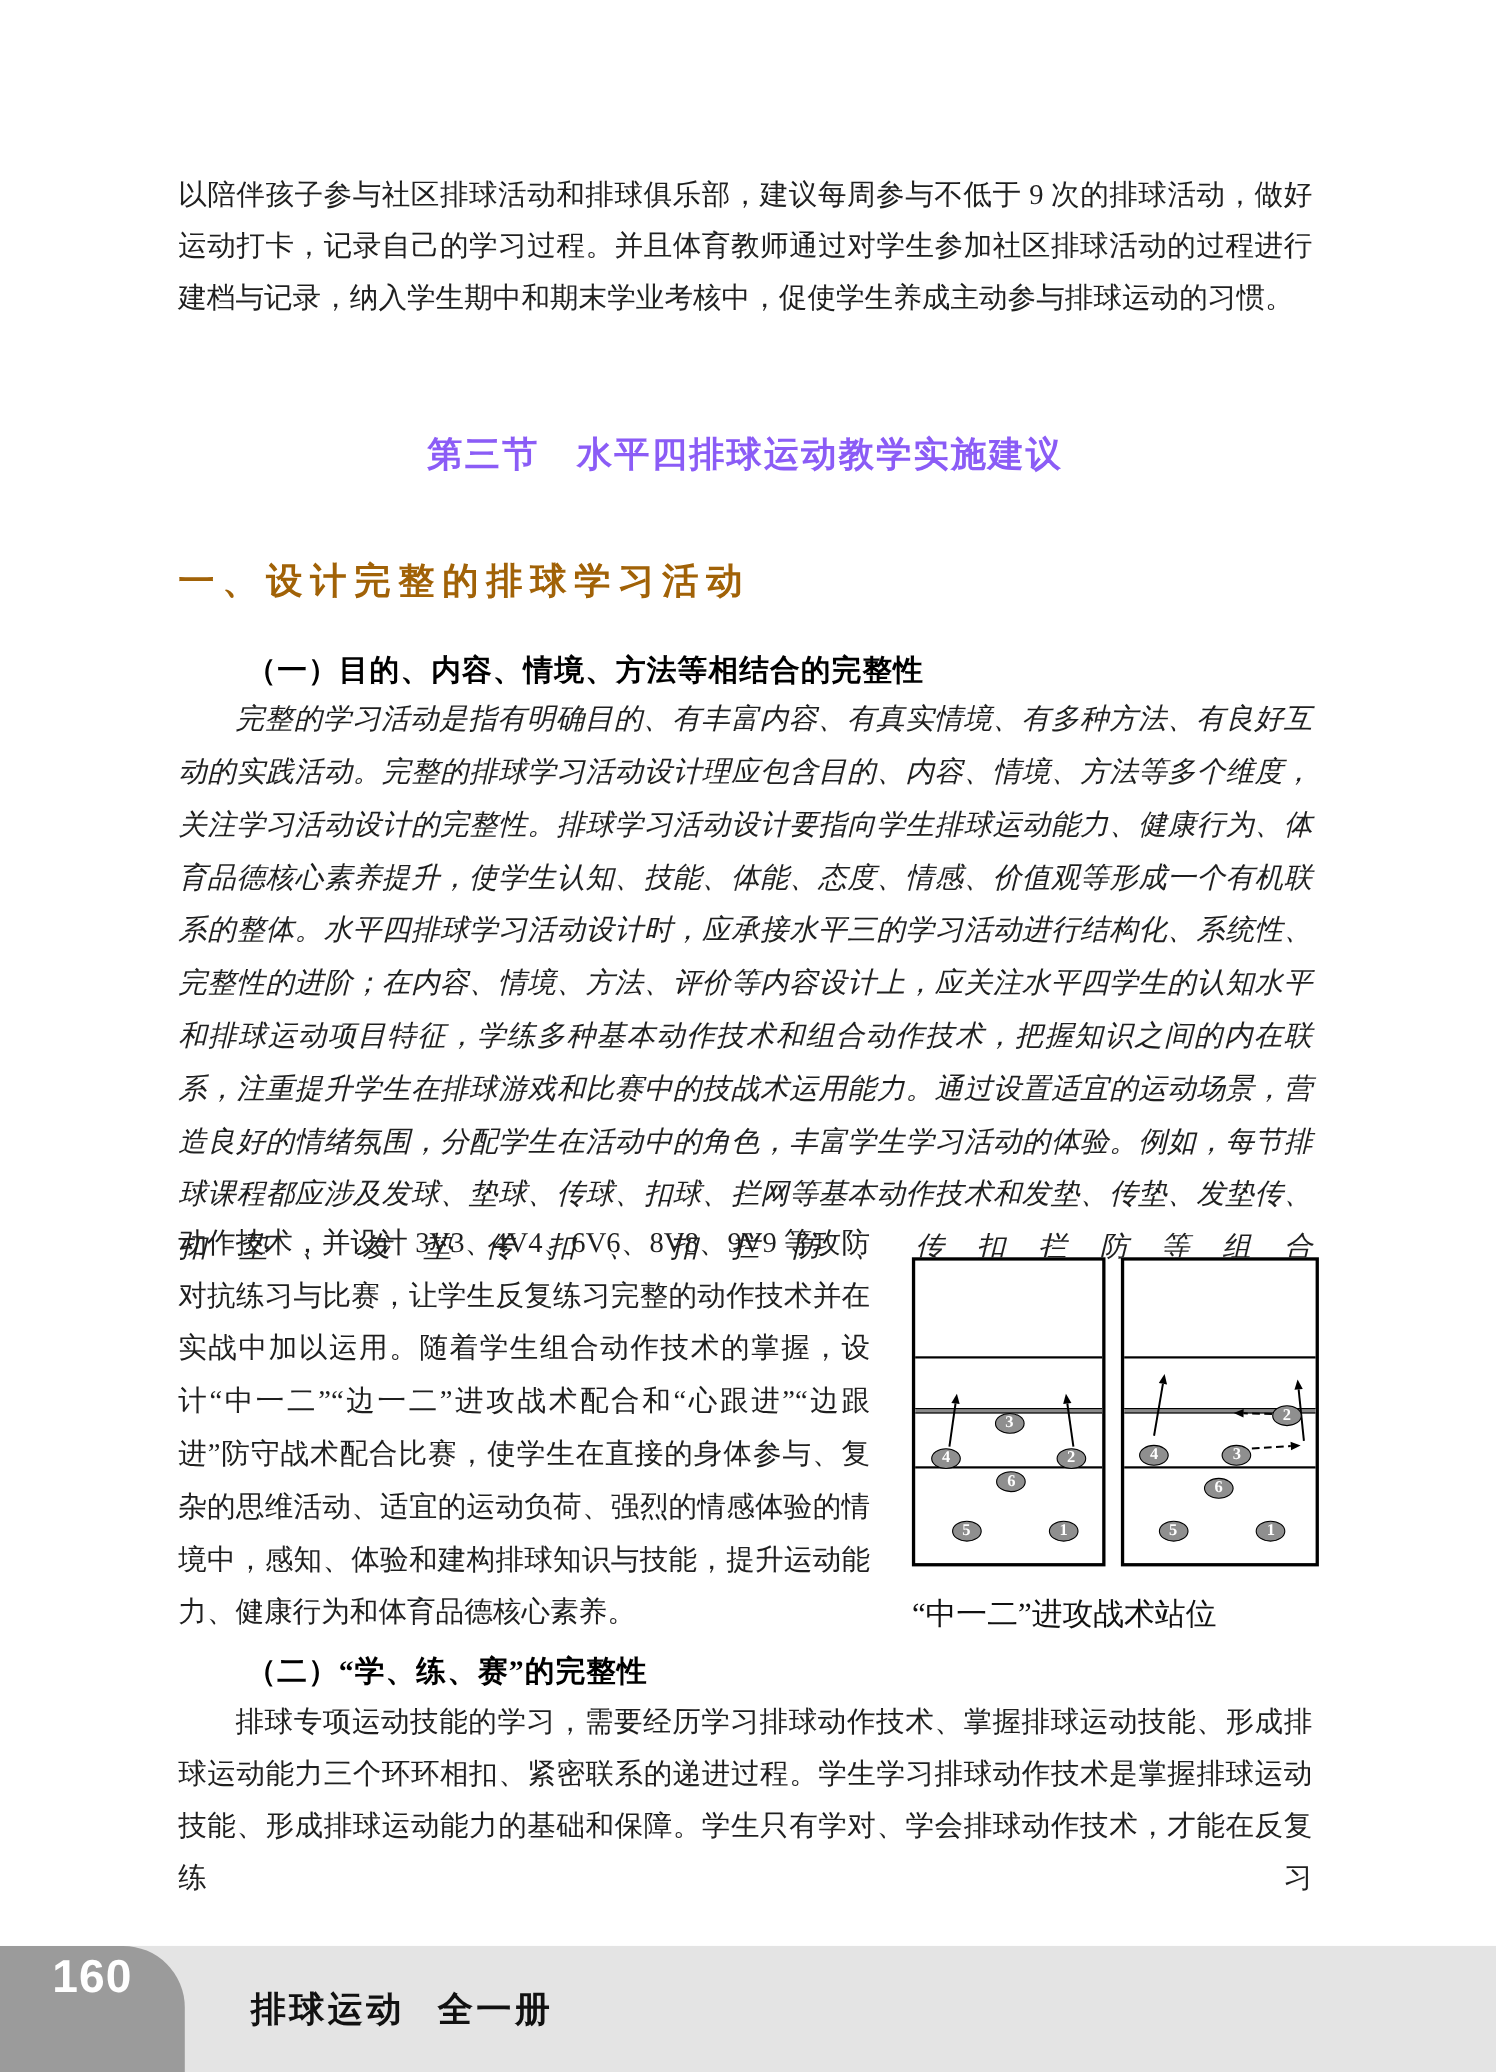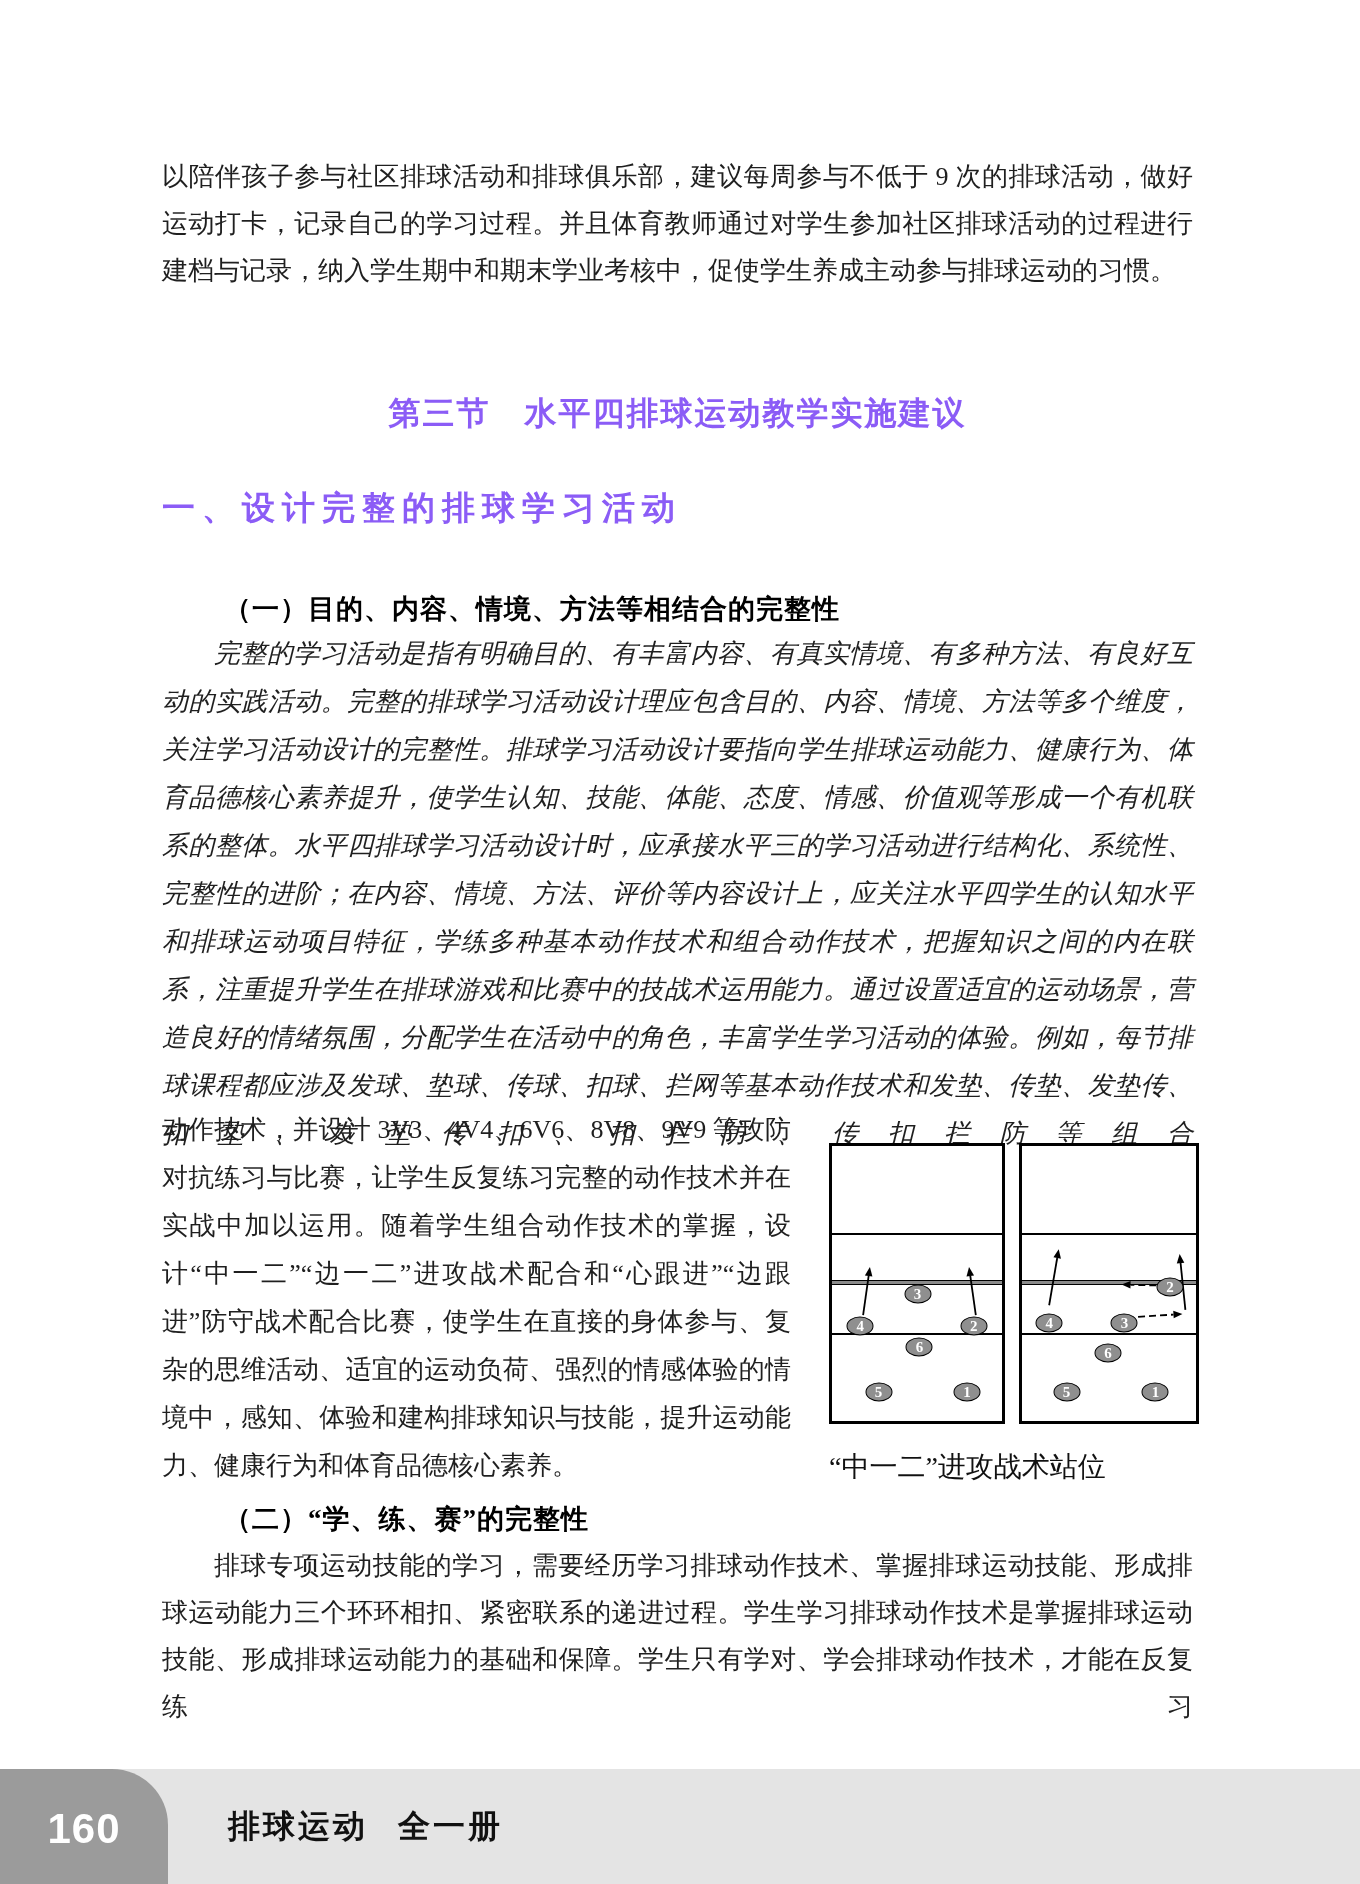--- a/index.html
+++ b/index.html
@@ -19,23 +19,23 @@
   .p2a{left:162px;top:630px;width:1031px;line-height:48px;text-align-last:justify;font-style:italic;}
   .p2b{left:162px;top:1106px;width:629px;line-height:48px;}
   .p4{left:162px;top:1542px;width:1031px;line-height:47px;text-align-last:justify;}
   .indent{text-indent:2em;}
   .section-title{
     left:162px;top:392px;width:1031px;text-align:center;margin:0;
     font-family:"Liberation Sans","DejaVu Sans",sans-serif;
     font-size:32px;font-weight:bold;letter-spacing:2px;color:#8b5cf6;
   }
   .subsection-title{
-    left:162px;top:486px;margin:0;
+    left:162px;top:506px;margin:0;
     font-family:"Liberation Sans","DejaVu Sans",sans-serif;
-    font-size:33px;font-weight:600;letter-spacing:7px;color:#8b5cf6;
+    font-size:33px;font-weight:600;letter-spacing:7px;color:#a16207;
   }
   .point-title{
     left:214px;margin:10px;font-size:27px;font-weight:bold;color:#000;
     font-family:"Liberation Serif","DejaVu Serif",serif;letter-spacing:1px;
   }
   .point-title--1{top:581px;}
   .point-title--2{top:1491px;}
 
   
   .figure{left:829px;top:1143px;width:370px;height:340px;}
@@ -65,21 +65,21 @@
     font-size:28px;color:#111;
   }
 
   
   .footer-band{
     left:0;top:1769px;width:1360px;height:115px;background:var(--band);
   }
   .page-tab{
     position:absolute;left:0;top:0;width:168px;height:115px;
     background:var(--tab);border-top-right-radius:56px;
-    display:flex;align-items:center;justify-content:center;
+    display:flex;align-items:flex-start;justify-content:center;
   }
   .page-num{
     color:#fff;font-family:"Liberation Sans","DejaVu Sans",sans-serif;
     font-size:42px;font-weight:bold;letter-spacing:1px;padding-top:4px;
   }
   .book-title{
     position:absolute;left:228px;top:0;height:115px;
     display:flex;align-items:center;
     font-family:"Liberation Sans","DejaVu Sans",sans-serif;
     font-size:32px;font-weight:bold;color:#111;letter-spacing:3px;

